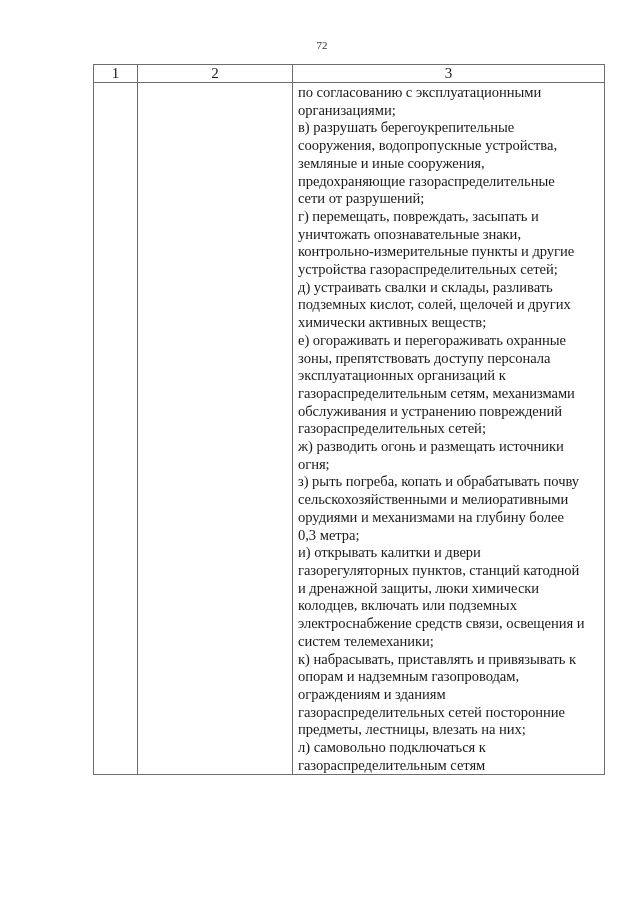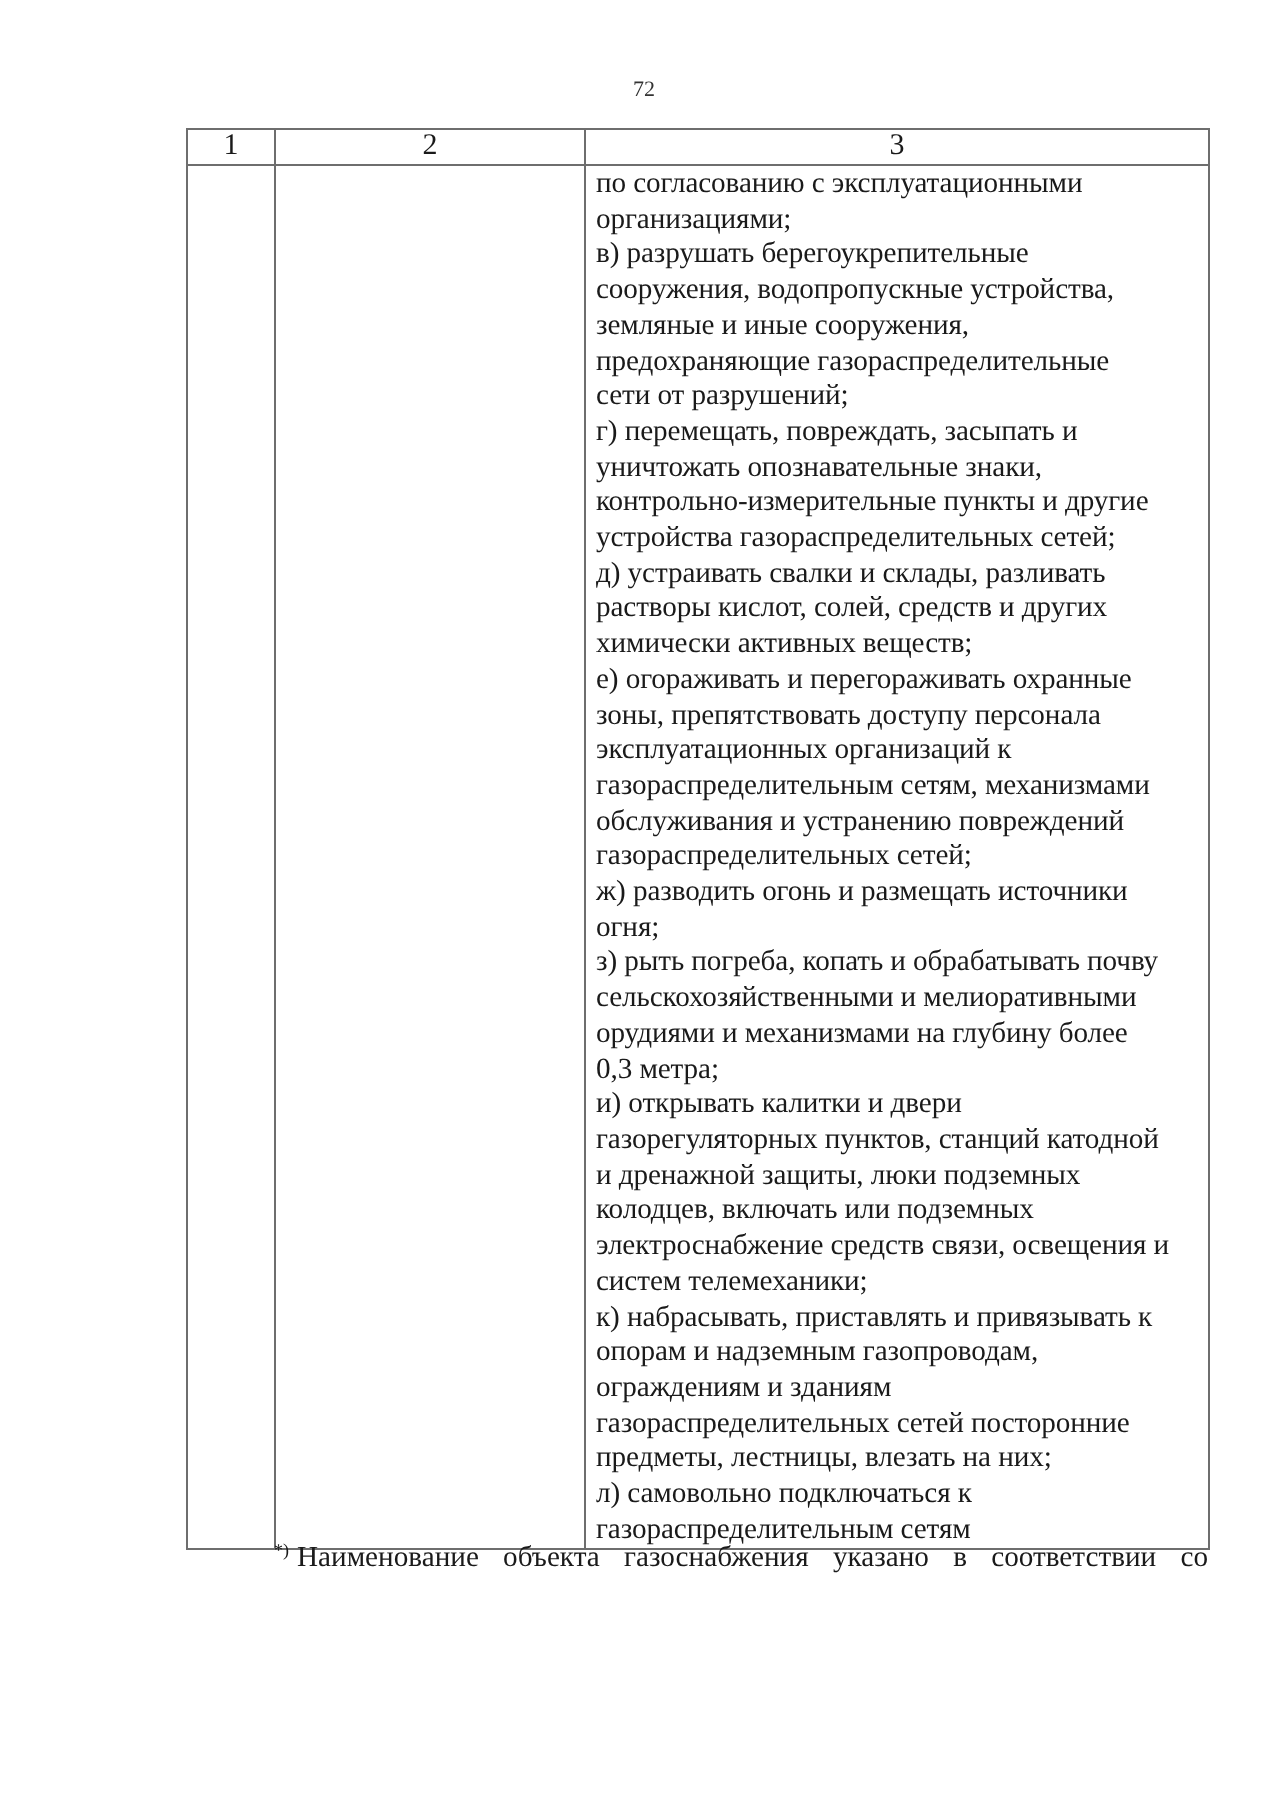--- a/index.html
+++ b/index.html
@@ -118,48 +118,47 @@
             <span class="line">в) разрушать берегоукрепительные</span>
             <span class="line">сооружения, водопропускные устройства,</span>
             <span class="line">земляные и иные сооружения,</span>
             <span class="line">предохраняющие газораспределительные</span>
             <span class="line">сети от разрушений;</span>
             <span class="line">г) перемещать, повреждать, засыпать и</span>
             <span class="line">уничтожать опознавательные знаки,</span>
             <span class="line">контрольно-измерительные пункты и другие</span>
             <span class="line">устройства газораспределительных сетей;</span>
             <span class="line">д) устраивать свалки и склады, разливать</span>
-            <span class="line">растворы кислот, солей, средств и других</span>
+            <span class="line">подземных кислот, солей, щелочей и других</span>
             <span class="line">химически активных веществ;</span>
             <span class="line">е) огораживать и перегораживать охранные</span>
             <span class="line">зоны, препятствовать доступу персонала</span>
             <span class="line">эксплуатационных организаций к</span>
             <span class="line">газораспределительным сетям, механизмами</span>
             <span class="line">обслуживания и устранению повреждений</span>
             <span class="line">газораспределительных сетей;</span>
             <span class="line">ж) разводить огонь и размещать источники</span>
             <span class="line">огня;</span>
             <span class="line">з) рыть погреба, копать и обрабатывать почву</span>
             <span class="line">сельскохозяйственными и мелиоративными</span>
             <span class="line">орудиями и механизмами на глубину более</span>
             <span class="line">0,3 метра;</span>
             <span class="line">и) открывать калитки и двери</span>
             <span class="line">газорегуляторных пунктов, станций катодной</span>
-            <span class="line">и дренажной защиты, люки подземных</span>
+            <span class="line">и дренажной защиты, люки химически</span>
             <span class="line">колодцев, включать или подземных</span>
             <span class="line">электроснабжение средств связи, освещения и</span>
             <span class="line">систем телемеханики;</span>
             <span class="line">к) набрасывать, приставлять и привязывать к</span>
             <span class="line">опорам и надземным газопроводам,</span>
             <span class="line">ограждениям и зданиям</span>
             <span class="line">газораспределительных сетей посторонние</span>
             <span class="line">предметы, лестницы, влезать на них;</span>
             <span class="line">л) самовольно подключаться к</span>
             <span class="line">газораспределительным сетям</span>
           </div>
       </td>
     </tr>
   </tbody>
 </table>
 
 <div class="footnote">
-  <span class="fn-line1"><sup>*)</sup><span>Наименование объекта газоснабжения указано в соответствии со</span></span>
 </div>
 
 </body></html>

